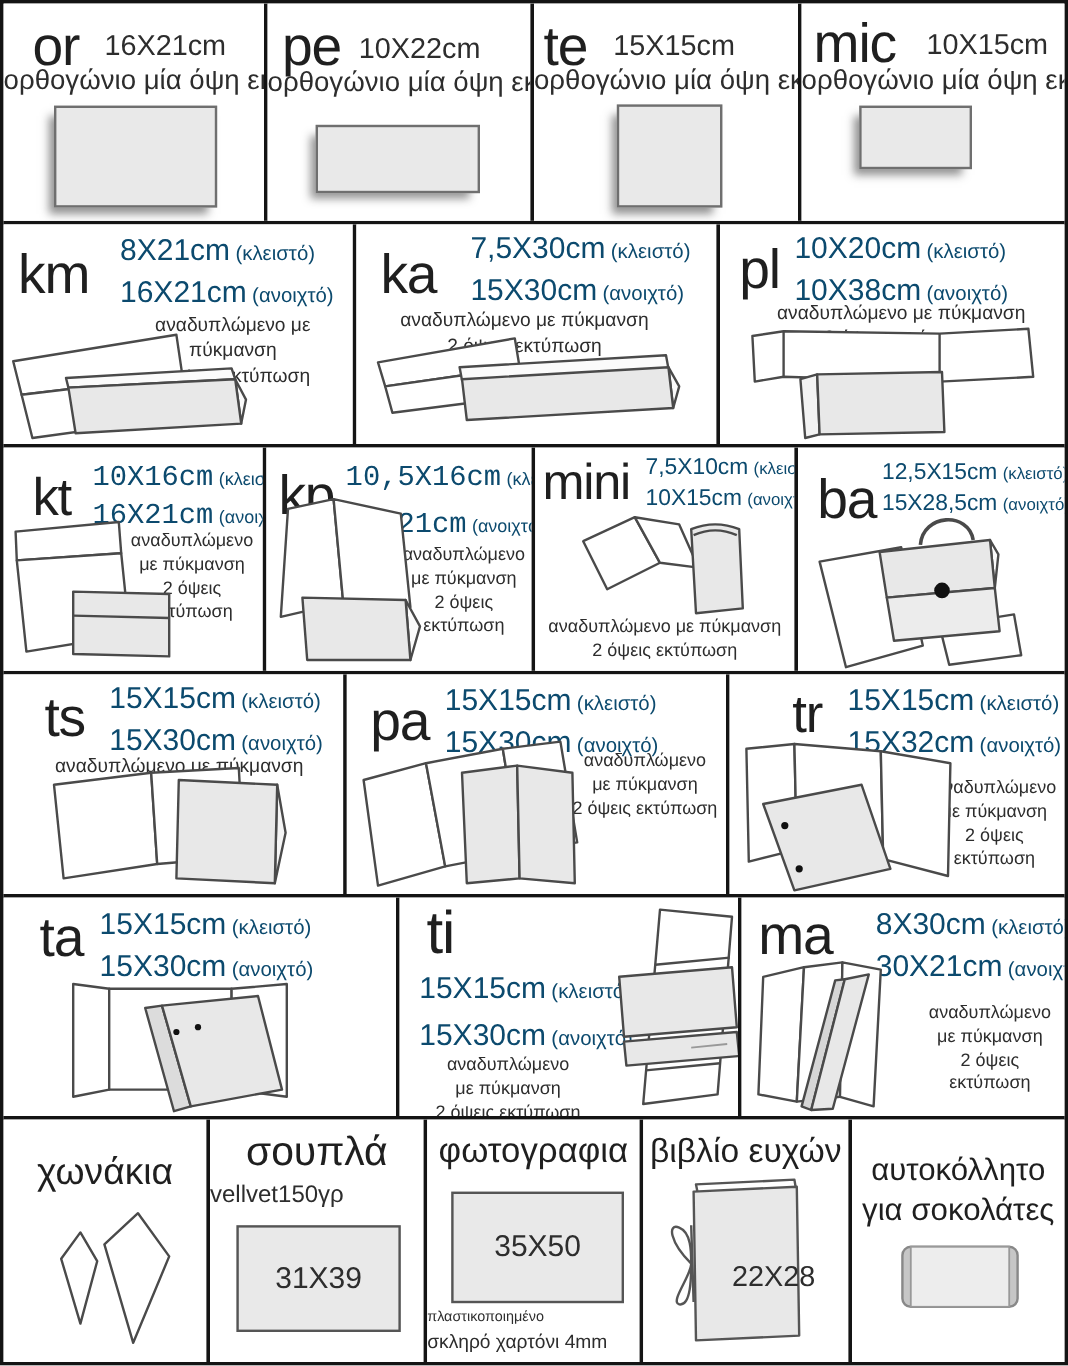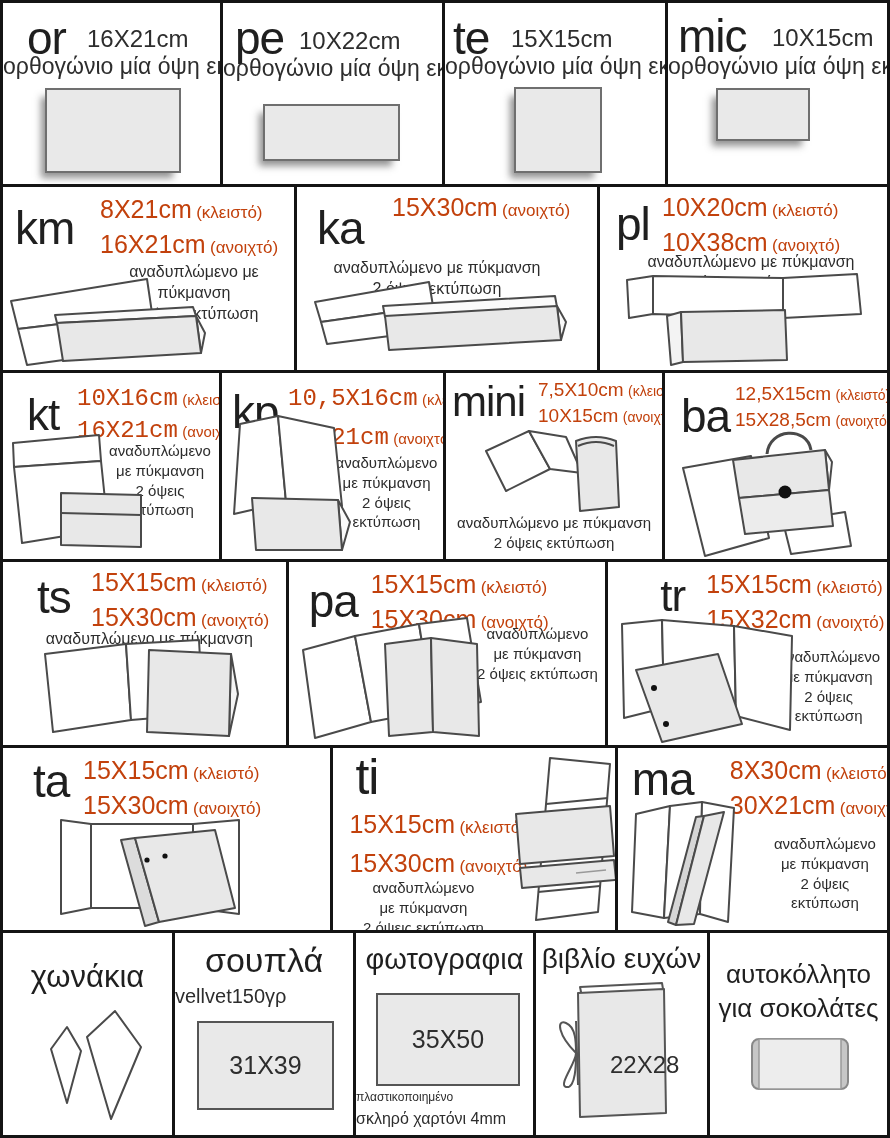--- a/index.html
+++ b/index.html
@@ -11,21 +11,21 @@
   .cell { position:relative; overflow:hidden; background:#fff; border-right:3px solid #141414; }
   .cell:last-child { border-right:none; }
   .code { position:absolute; font-size:46px; line-height:1; color:#1f1f1f; letter-spacing:-1px; white-space:nowrap; }
   .sz1 { position:absolute; font-size:24px; color:#2d2d2d; white-space:nowrap; }
   .desc { position:absolute; font-size:23px; color:#2d2d2d; text-align:center; white-space:nowrap; }
   .sizes { position:absolute; }
   .szline { white-space:nowrap; }
   .sizes.lg .szv { font-size:25px; } .sizes.lg .tag { font-size:17px; } .sizes.lg .szline { margin-bottom:6px; }
   .sizes.md .szv { font-size:24px;font-family:Liberation Mono, monospace; } .sizes.md .tag { font-size:15px; } .sizes.md .szline { margin-bottom:5px; }
   .sizes.sm .szv { font-size:19px; } .sizes.sm .tag { font-size:14px; } .sizes.sm .szline { margin-bottom:4px; }
-  .szv, .tag { color:#c2410c; }
+  .szv, .tag { color:#0c4a6e; }
   .note { position:absolute; text-align:center; font-size:16px; color:#2d2d2d; line-height:1.32; }
   .note.sm { font-size:15px; }
   .grect { position:absolute; background:#e9e9e9; border:2px solid #6f6f6f; box-shadow:-6px 7px 7px -2px rgba(40,40,40,0.5); }
   svg { position:absolute; overflow:visible; }
   .b-title { position:absolute; width:100%; text-align:center; color:#1f1f1f; white-space:nowrap; }
   .b-sub { position:absolute; width:100%; text-align:left; color:#2d2d2d; }
   .prect { position:absolute; background:#e9e9e9; border:2px solid #555; display:flex; align-items:center; justify-content:center; font-size:25px; color:#2d2d2d; }
   .insz { position:absolute; font-size:24px; color:#2d2d2d; white-space:nowrap; }
 </style>
 </head>
@@ -77,20 +77,21 @@
           <polygon points="13,56 147,40 153,74 22,92" fill="#fff"></polygon>
           <polygon points="50,42 188,34 191,43 52,50" fill="#fbfbfb"></polygon>
           <polygon points="191,43 200,60 196,80" fill="#fafafa"></polygon>
           <polygon points="52,50 191,43 196,80 58,88" fill="#e8e8e8"></polygon>
         </g>
       </svg>
     </div>
     <div class="cell" style="width:303px">
       <div class="code" style="left:20px;top:18px">ka</div>
       <div class="sizes lg" style="left:95px;top:6px">
+        <div class="szline"><span class="szv">7,5X30cm</span> <span class="tag">(κλειστό)</span></div>
         <div class="szline"><span class="szv">15X30cm</span> <span class="tag">(ανοιχτό)</span></div>
       </div>
       <div class="note" style="left:15px;right:35px;top:70px">
         <div>αναδυπλώμενο με πύκμανση</div>
         <div>2 όψεις εκτύπωση</div>
       </div>
       <svg style="left:12px;bottom:4px" width="262" height="90" viewBox="0 0 262 90">
         <g stroke="#4a4a4a" stroke-width="2" stroke-linejoin="round">
           <polygon points="6,26 120,6 124,30 12,46" fill="#fff"></polygon>
           <polygon points="12,46 124,30 128,54 18,68" fill="#fff"></polygon>

